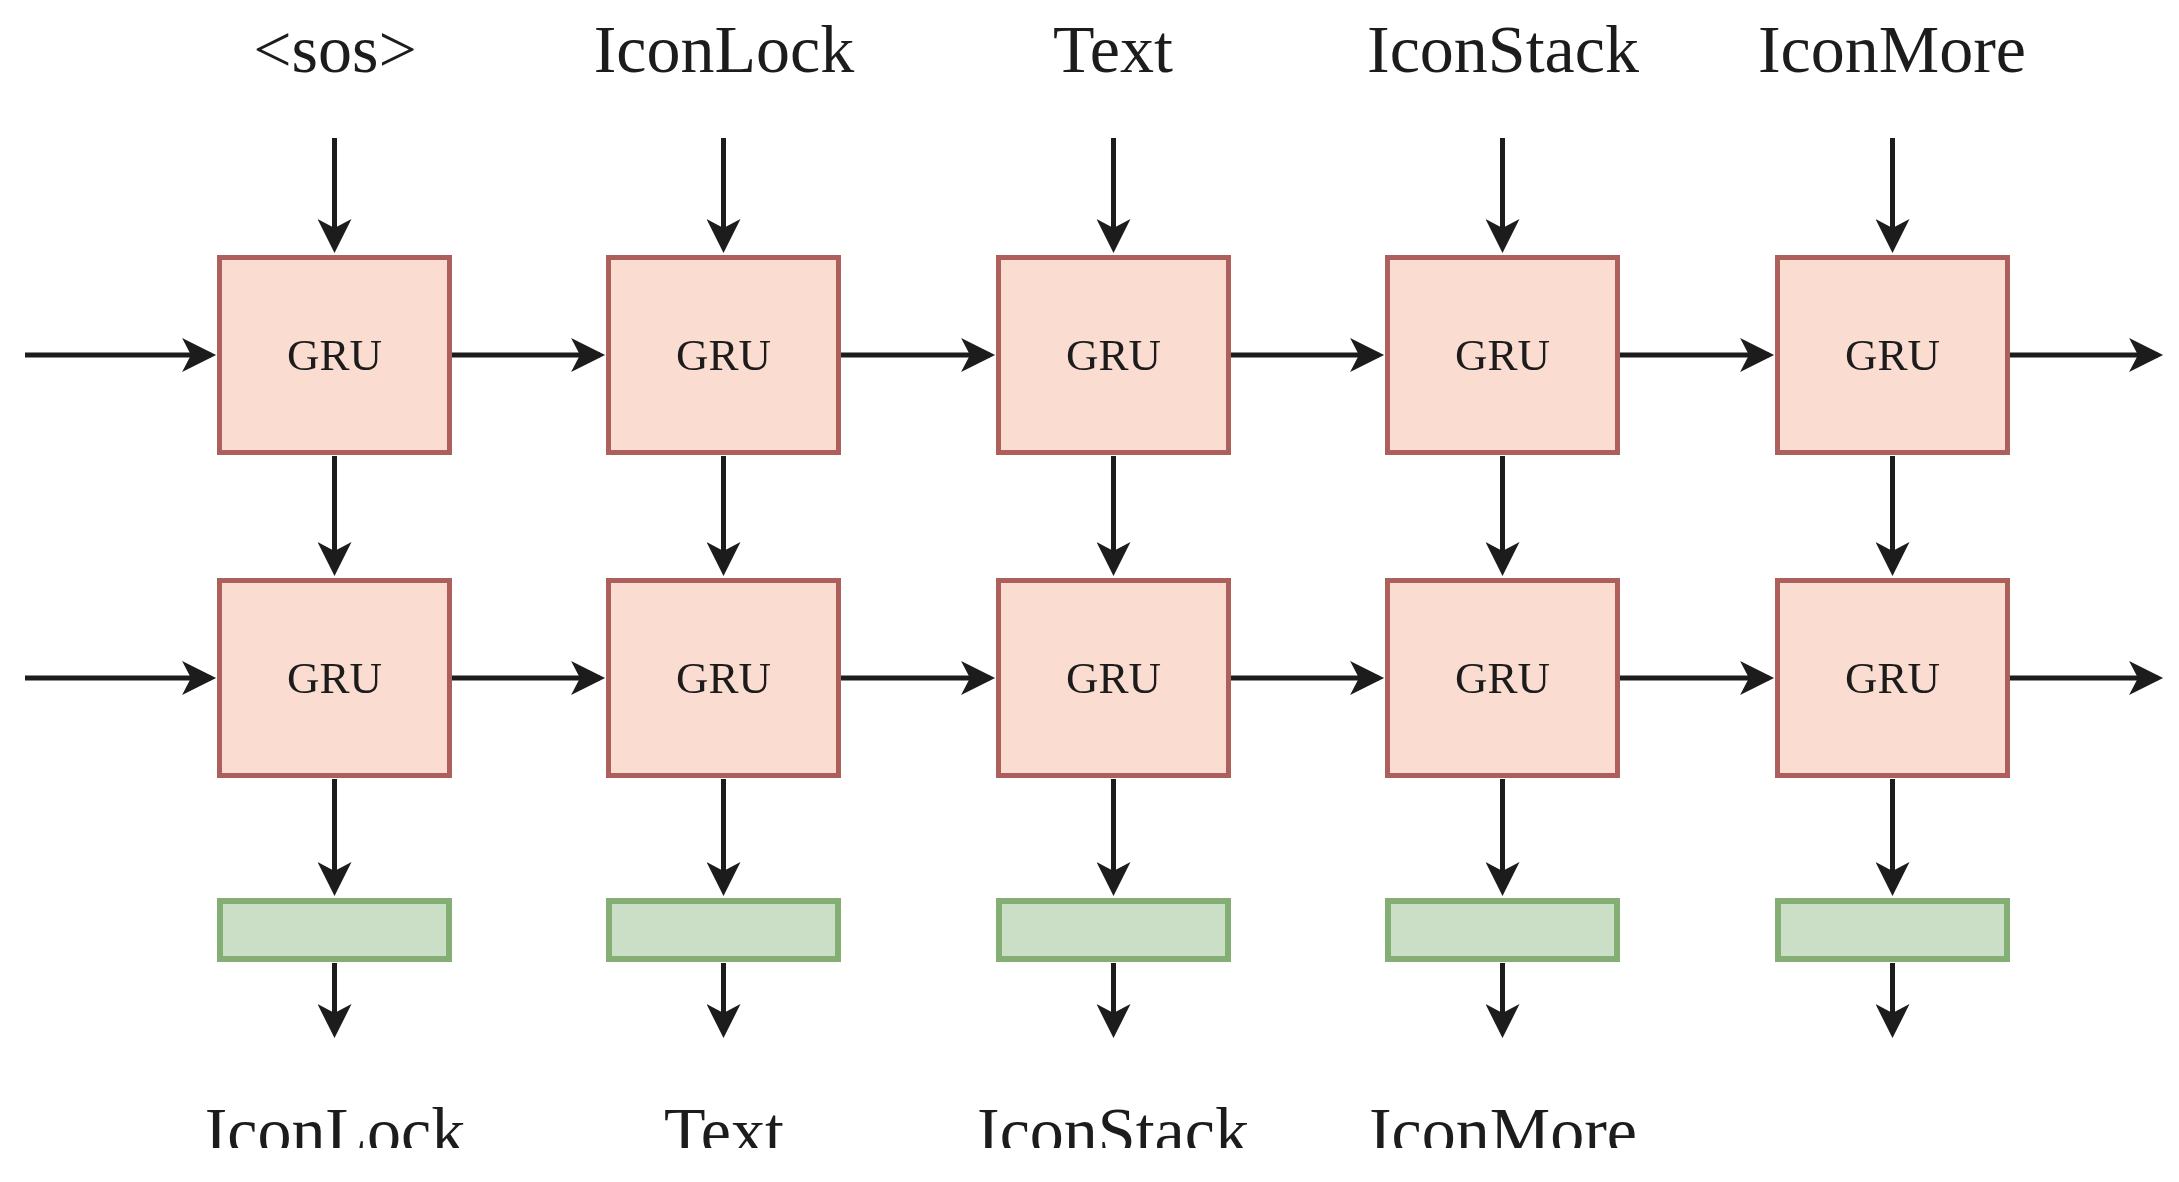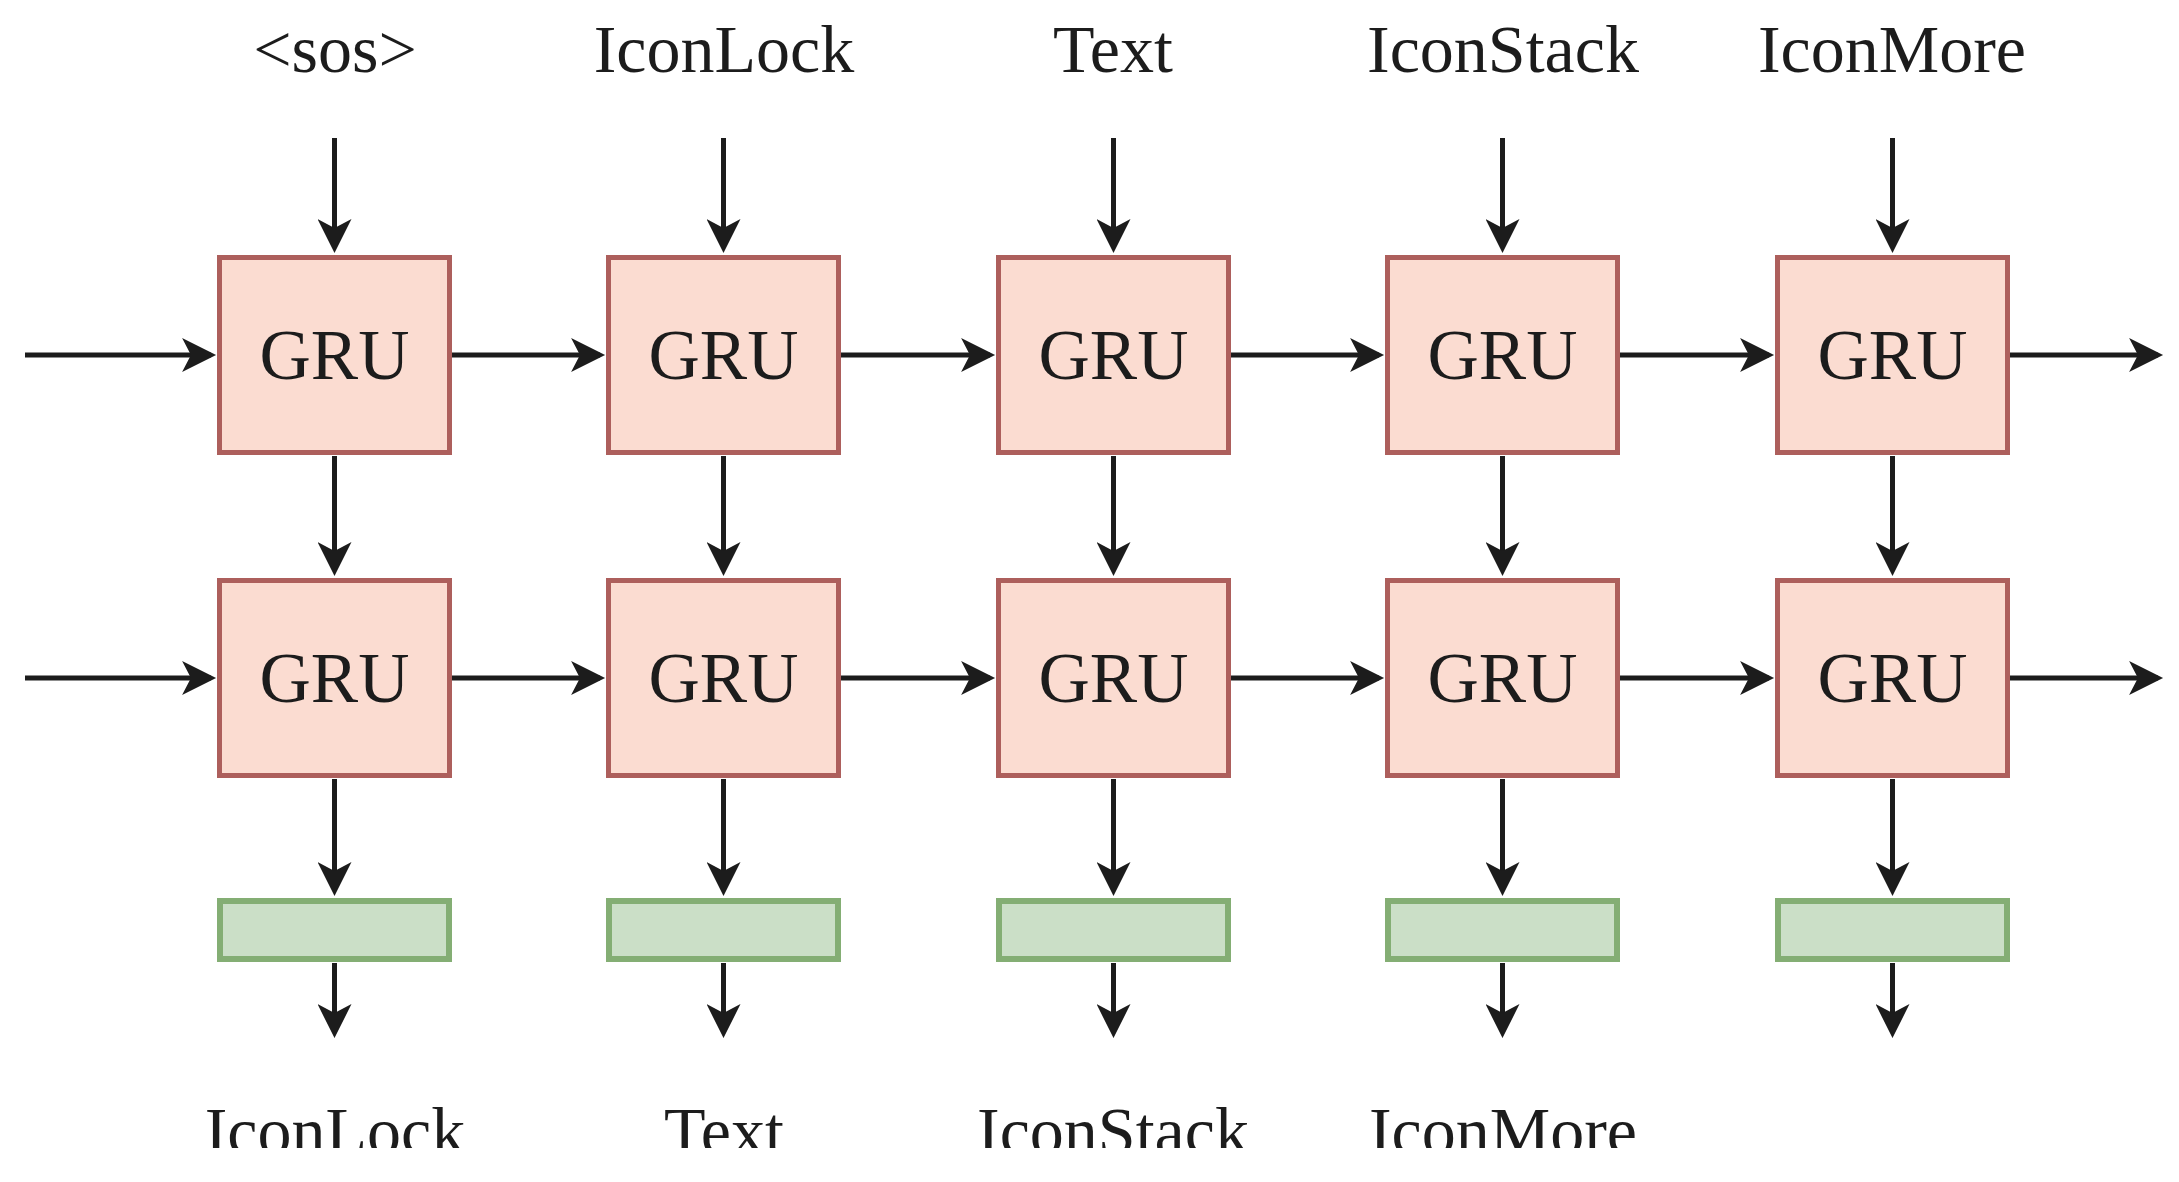--- a/index.html
+++ b/index.html
@@ -18,21 +18,21 @@
     position:absolute;width:390px;z-index:2;
     text-align:center;font-size:68px;line-height:1.1;
     white-space:nowrap;
   }
   .gru{
     position:absolute;width:235px;height:200px;z-index:2;
     box-sizing:border-box;
     background:var(--gru-fill,#fbdcd1);
     border:5px solid var(--gru-border,#ad5f5c);
     display:flex;align-items:center;justify-content:center;
-    font-size:71px;
+    font-size:45px;
   }
   .bar{
     position:absolute;width:235px;height:64px;z-index:2;
     box-sizing:border-box;
     background:var(--output-fill,#cbdfc7);
     border:6px solid var(--output-border,#84ae74);
   }
   
   .col1.token-label{left:140px;}  .col1.gru,.col1.bar{left:217px;}
   .col2.token-label{left:529px;}  .col2.gru,.col2.bar{left:606px;}

